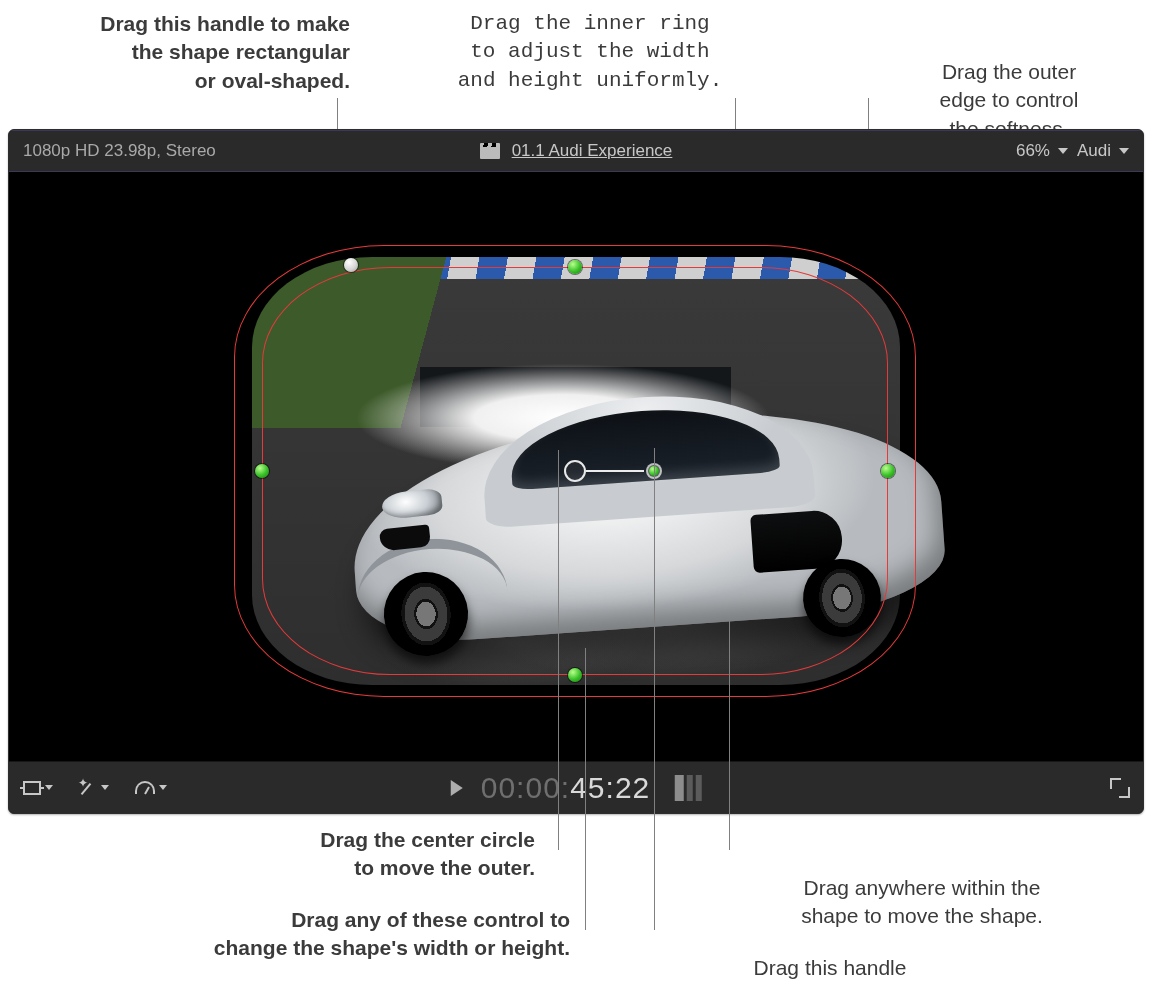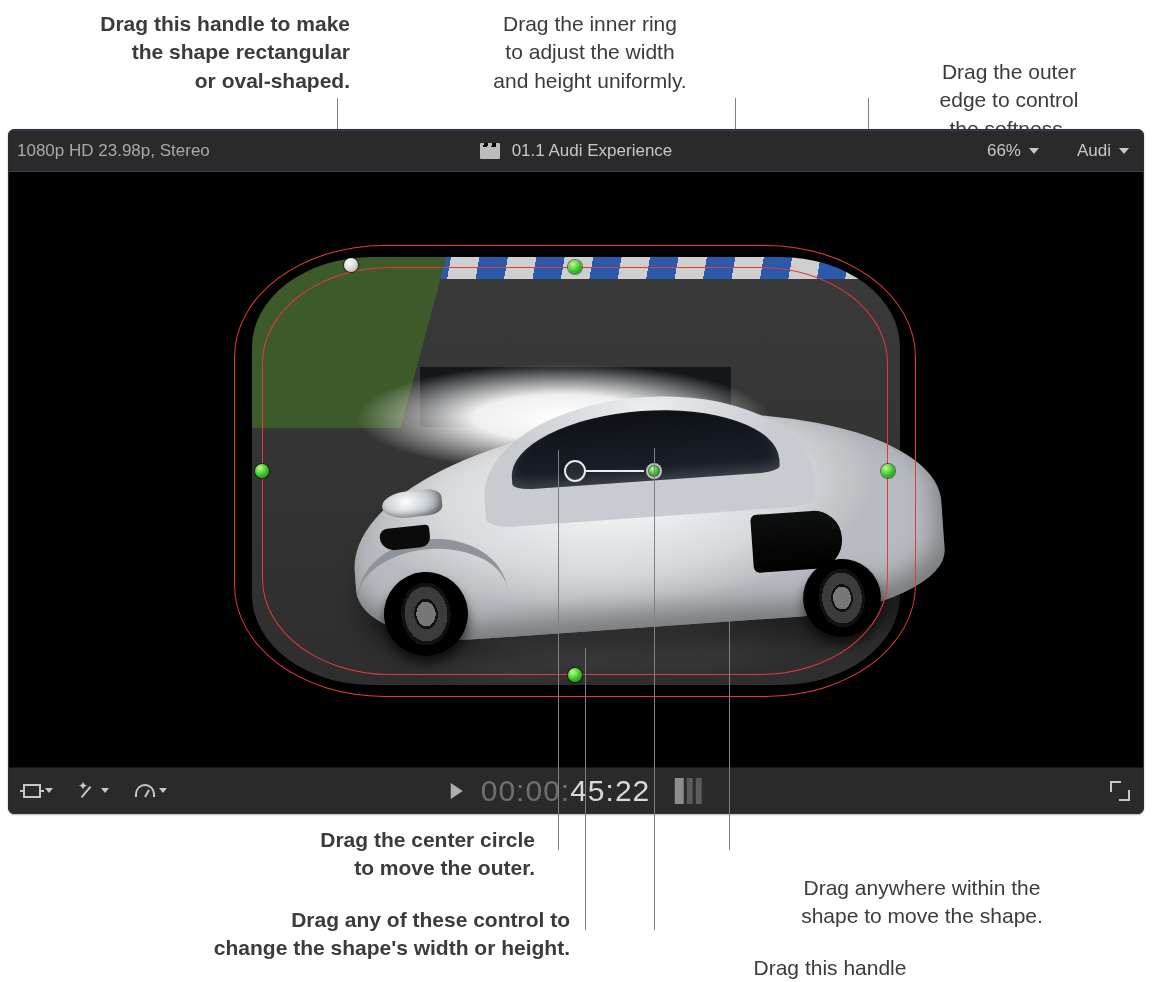--- a/index.html
+++ b/index.html
@@ -49,36 +49,37 @@
     display: flex;
     align-items: center;
     font-size: 17px;
     color: #bdbdbd;
     position: relative;
     border-bottom: 1px solid #3a3a56;
     border-top: 1px solid #3a3a56;
   }
   .vh-format {
     position: absolute;
-    left: 8px;
+    left: 14px;
     color: #a9a9a9;
   }
   .vh-center {
     margin: 8px auto;
     display: flex;
     align-items: center;
     gap: 12px;
     color: #c7c7c7;
+    text-decoration: underline;
   }
   .vh-right {
     position: absolute;
     right: 14px;
     display: flex;
     align-items: center;
-    gap: 38px;
+    gap: 9px;
     color: #c7c7c7;
   }
   .vh-right .drop, .vh-center .clip-title {
     display: inline-flex;
     align-items: center;
     gap: 6px;
   }
   .chev-down {
     width: 0; height: 0;
     border-left: 5px solid transparent;
@@ -291,21 +292,21 @@
     position:absolute;
     left: 430px; top: 269px;
     width: 58px; height: 2px;
     background: #ececec;
   }
 
   
   .viewer-foot {
     position: absolute;
     left:0; right:0; bottom:0;
-    height: 46px;
+    height: 52px;
     background: #2a2a2a;
     border-top: 1px solid #171717;
     display:flex;
     align-items:center;
     color:#bdbdbd;
     font-size: 16px;
   }
   .foot-left {
     display:flex; gap:26px; align-items:center;
     padding-left:14px;
@@ -379,21 +380,21 @@
   .expand-icon::before{left:-1px;top:-1px;border-right:none;border-bottom:none;}
   .expand-icon::after{right:-1px;bottom:-1px;border-left:none;border-top:none;}
 
 </style>
 </head>
 <body>
 
 <div class="callout right" style="left:50px;top:10px;width:300px;">Drag this handle to make
 the shape rectangular
 or oval-shaped.</div>
-<div class="callout center" style="left:430px;top:10px;width:320px;">Drag the inner ring
+<div class="callout center" style="left:430px;top:10px;width:320px;font-family:Liberation Mono, monospace;">Drag the inner ring
 to adjust the width
 and height uniformly.</div>
 <div class="callout left" style="left:874px;top:10px;width:270px;">Drag the outer
 edge to control
 the softness.</div>
 
 <div class="leader" style="left:337px;top:98px;width:1px;height:158px;"></div>
 <div class="leader" style="left:735px;top:98px;width:1px;height:138px;"></div>
 <div class="leader" style="left:868px;top:98px;width:1px;height:157px;"></div>
 

